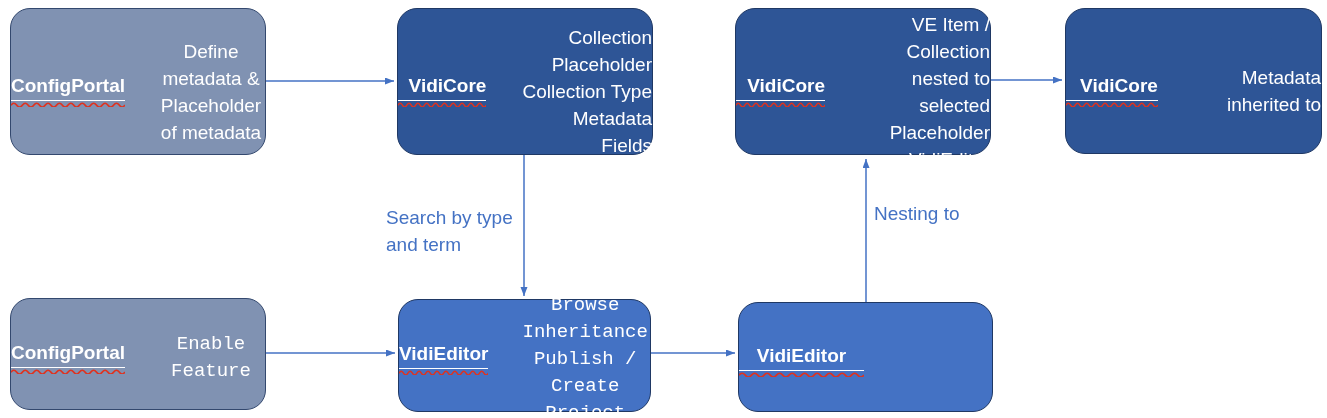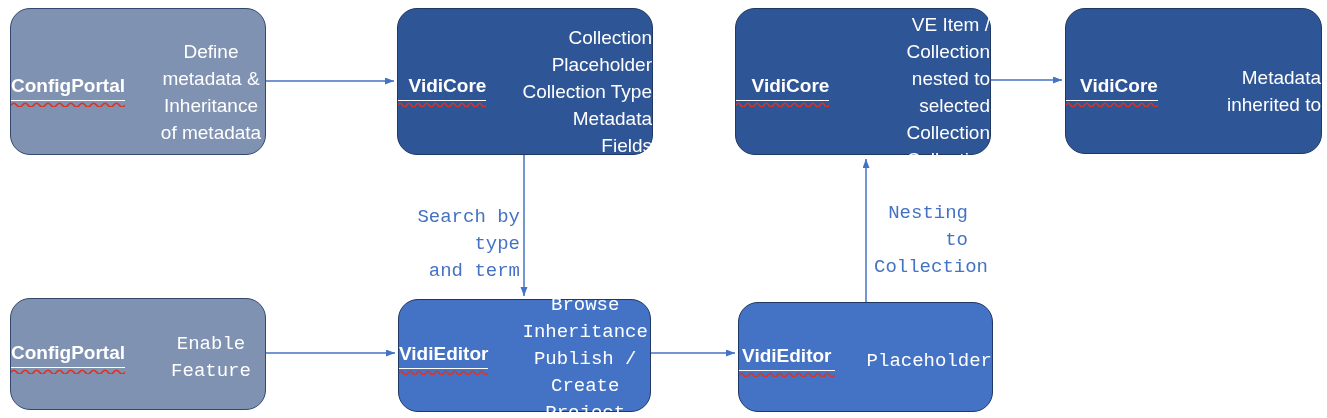--- a/index.html
+++ b/index.html
@@ -75,22 +75,21 @@
     width: 1327px; height: 418px;
     pointer-events: none;
   }
   .arrow-line { stroke: var(--arrow); stroke-width: 1.5; }
 
   .arrow-label {
     position: absolute;
     color: var(--label-text);
     font-size: 19px;
     line-height: 27px;
-    text-align: right;
-    font-family: Liberation Mono, monospace;
+    text-align: left;
   }
   .lbl-search  { left: 386px; top: 204px; width: 134px; }
   .lbl-nesting { left: 874px; top: 200px; width: 94px; }
 </style>
 </head>
 <body>
 
 <div class="canvas">
 
   <svg class="arrow-layer">
@@ -109,21 +108,21 @@
 
   <div class="box bx-gray b1 row-top">
     <div class="box-title">
       <span class="title-text">ConfigPortal</span>
       <svg class="squiggle" viewBox="0 0 100 4" preserveAspectRatio="none">
         <path d="M0,2.5 Q2.5,-0.5 5,2.5 T10,2.5 T15,2.5 T20,2.5 T25,2.5 T30,2.5 T35,2.5 T40,2.5 T45,2.5 T50,2.5 T55,2.5 T60,2.5 T65,2.5 T70,2.5 T75,2.5 T80,2.5 T85,2.5 T90,2.5 T95,2.5 T100,2.5" fill="none" stroke-width="1.3" style="stroke: var(--spellcheck-red);"></path>
       </svg>
     </div>
     <div class="box-body">
       <div>Define metadata &amp;</div>
-      <div>Inheritance of metadata</div>
+      <div>Placeholder of metadata</div>
     </div>
   </div>
 
   <div class="box bx-dark b2 row-top">
     <div class="box-title">
       <span class="title-text">VidiCore</span>
       <svg class="squiggle" viewBox="0 0 100 4" preserveAspectRatio="none">
         <path d="M0,2.5 Q2.5,-0.5 5,2.5 T10,2.5 T15,2.5 T20,2.5 T25,2.5 T30,2.5 T35,2.5 T40,2.5 T45,2.5 T50,2.5 T55,2.5 T60,2.5 T65,2.5 T70,2.5 T75,2.5 T80,2.5 T85,2.5 T90,2.5 T95,2.5 T100,2.5" fill="none" stroke-width="1.3" style="stroke: var(--spellcheck-red);"></path>
       </svg>
     </div>
@@ -137,21 +136,21 @@
   <div class="box bx-dark b3 row-top">
     <div class="box-title">
       <span class="title-text">VidiCore</span>
       <svg class="squiggle" viewBox="0 0 100 4" preserveAspectRatio="none">
         <path d="M0,2.5 Q2.5,-0.5 5,2.5 T10,2.5 T15,2.5 T20,2.5 T25,2.5 T30,2.5 T35,2.5 T40,2.5 T45,2.5 T50,2.5 T55,2.5 T60,2.5 T65,2.5 T70,2.5 T75,2.5 T80,2.5 T85,2.5 T90,2.5 T95,2.5 T100,2.5" fill="none" stroke-width="1.3" style="stroke: var(--spellcheck-red);"></path>
       </svg>
     </div>
     <div class="box-body">
       <div>VE Item / Collection</div>
       <div>nested to selected</div>
-      <div>Collection Collection</div>
+      <div>Placeholder VidiEditor</div>
     </div>
   </div>
 
   <div class="box bx-dark b4 row-top">
     <div class="box-title">
       <span class="title-text">VidiCore</span>
       <svg class="squiggle" viewBox="0 0 100 4" preserveAspectRatio="none">
         <path d="M0,2.5 Q2.5,-0.5 5,2.5 T10,2.5 T15,2.5 T20,2.5 T25,2.5 T30,2.5 T35,2.5 T40,2.5 T45,2.5 T50,2.5 T55,2.5 T60,2.5 T65,2.5 T70,2.5 T75,2.5 T80,2.5 T85,2.5 T90,2.5 T95,2.5 T100,2.5" fill="none" stroke-width="1.3" style="stroke: var(--spellcheck-red);"></path>
       </svg>
     </div>
@@ -186,26 +185,24 @@
   </div>
 
   <div class="box bx-mid b7 row-bottom">
     <div class="box-title">
       <span class="title-text">VidiEditor</span>
       <svg class="squiggle" viewBox="0 0 100 4" preserveAspectRatio="none">
         <path d="M0,2.5 Q2.5,-0.5 5,2.5 T10,2.5 T15,2.5 T20,2.5 T25,2.5 T30,2.5 T35,2.5 T40,2.5 T45,2.5 T50,2.5 T55,2.5 T60,2.5 T65,2.5 T70,2.5 T75,2.5 T80,2.5 T85,2.5 T90,2.5 T95,2.5 T100,2.5" fill="none" stroke-width="1.3" style="stroke: var(--spellcheck-red);"></path>
       </svg>
     </div>
     <div class="box-body">
-      <div>Placeholder</div>
     </div>
   </div>
 
   <div class="arrow-label lbl-search">
     <div>Search by type</div>
     <div>and term</div>
   </div>
   <div class="arrow-label lbl-nesting">
     <div>Nesting to</div>
-    <div>Collection</div>
   </div>
 
 </div>
 
 </body></html>

